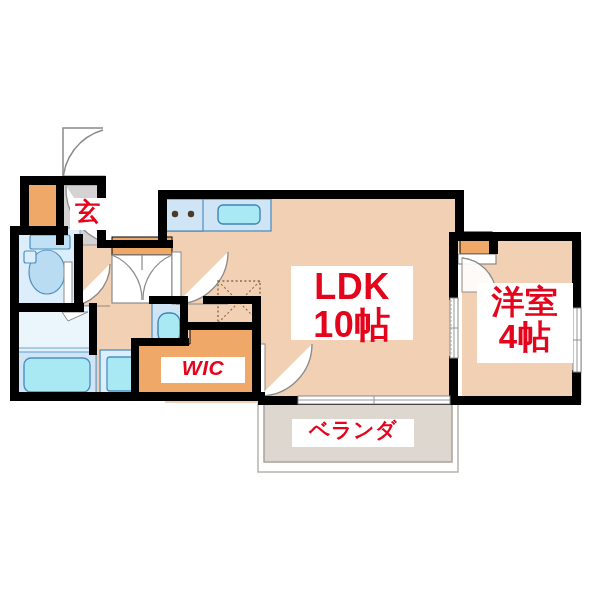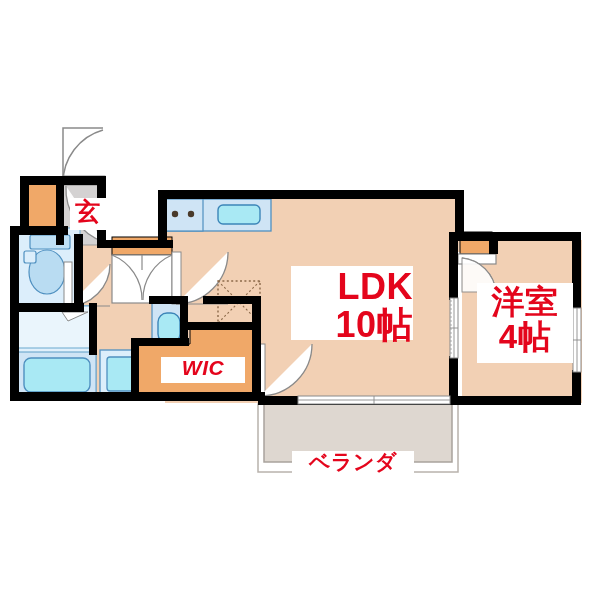--- a/index.html
+++ b/index.html
@@ -35,21 +35,20 @@
     letter-spacing: 0.5px;
   }
   #label-ldk {
     left: 291px;
     top: 266px;
     width: 122px;
     height: 74px;
     font-size: 36px;
     padding-top: 2px;
     box-sizing: border-box;
-    text-align: right;
   }
   #label-washitsu {
     left: 477px;
     top: 283px;
     width: 96px;
     height: 80px;
     font-size: 33px;
     padding-top: 2px;
     box-sizing: border-box;
     text-align: center;
@@ -71,21 +70,20 @@
     font-size: 25px;
     box-sizing: border-box;
   }
   #label-veranda {
     left: 292px;
     top: 419px;
     width: 122px;
     height: 28px;
     font-size: 21px;
     box-sizing: border-box;
-    margin-top: 32px;
   }
 </style>
 </head>
 <body>
 
 <div id="plan-root">
 
   <svg class="floorplan" viewBox="0 0 600 600" xmlns="http://www.w3.org/2000/svg">
 
     <g>

